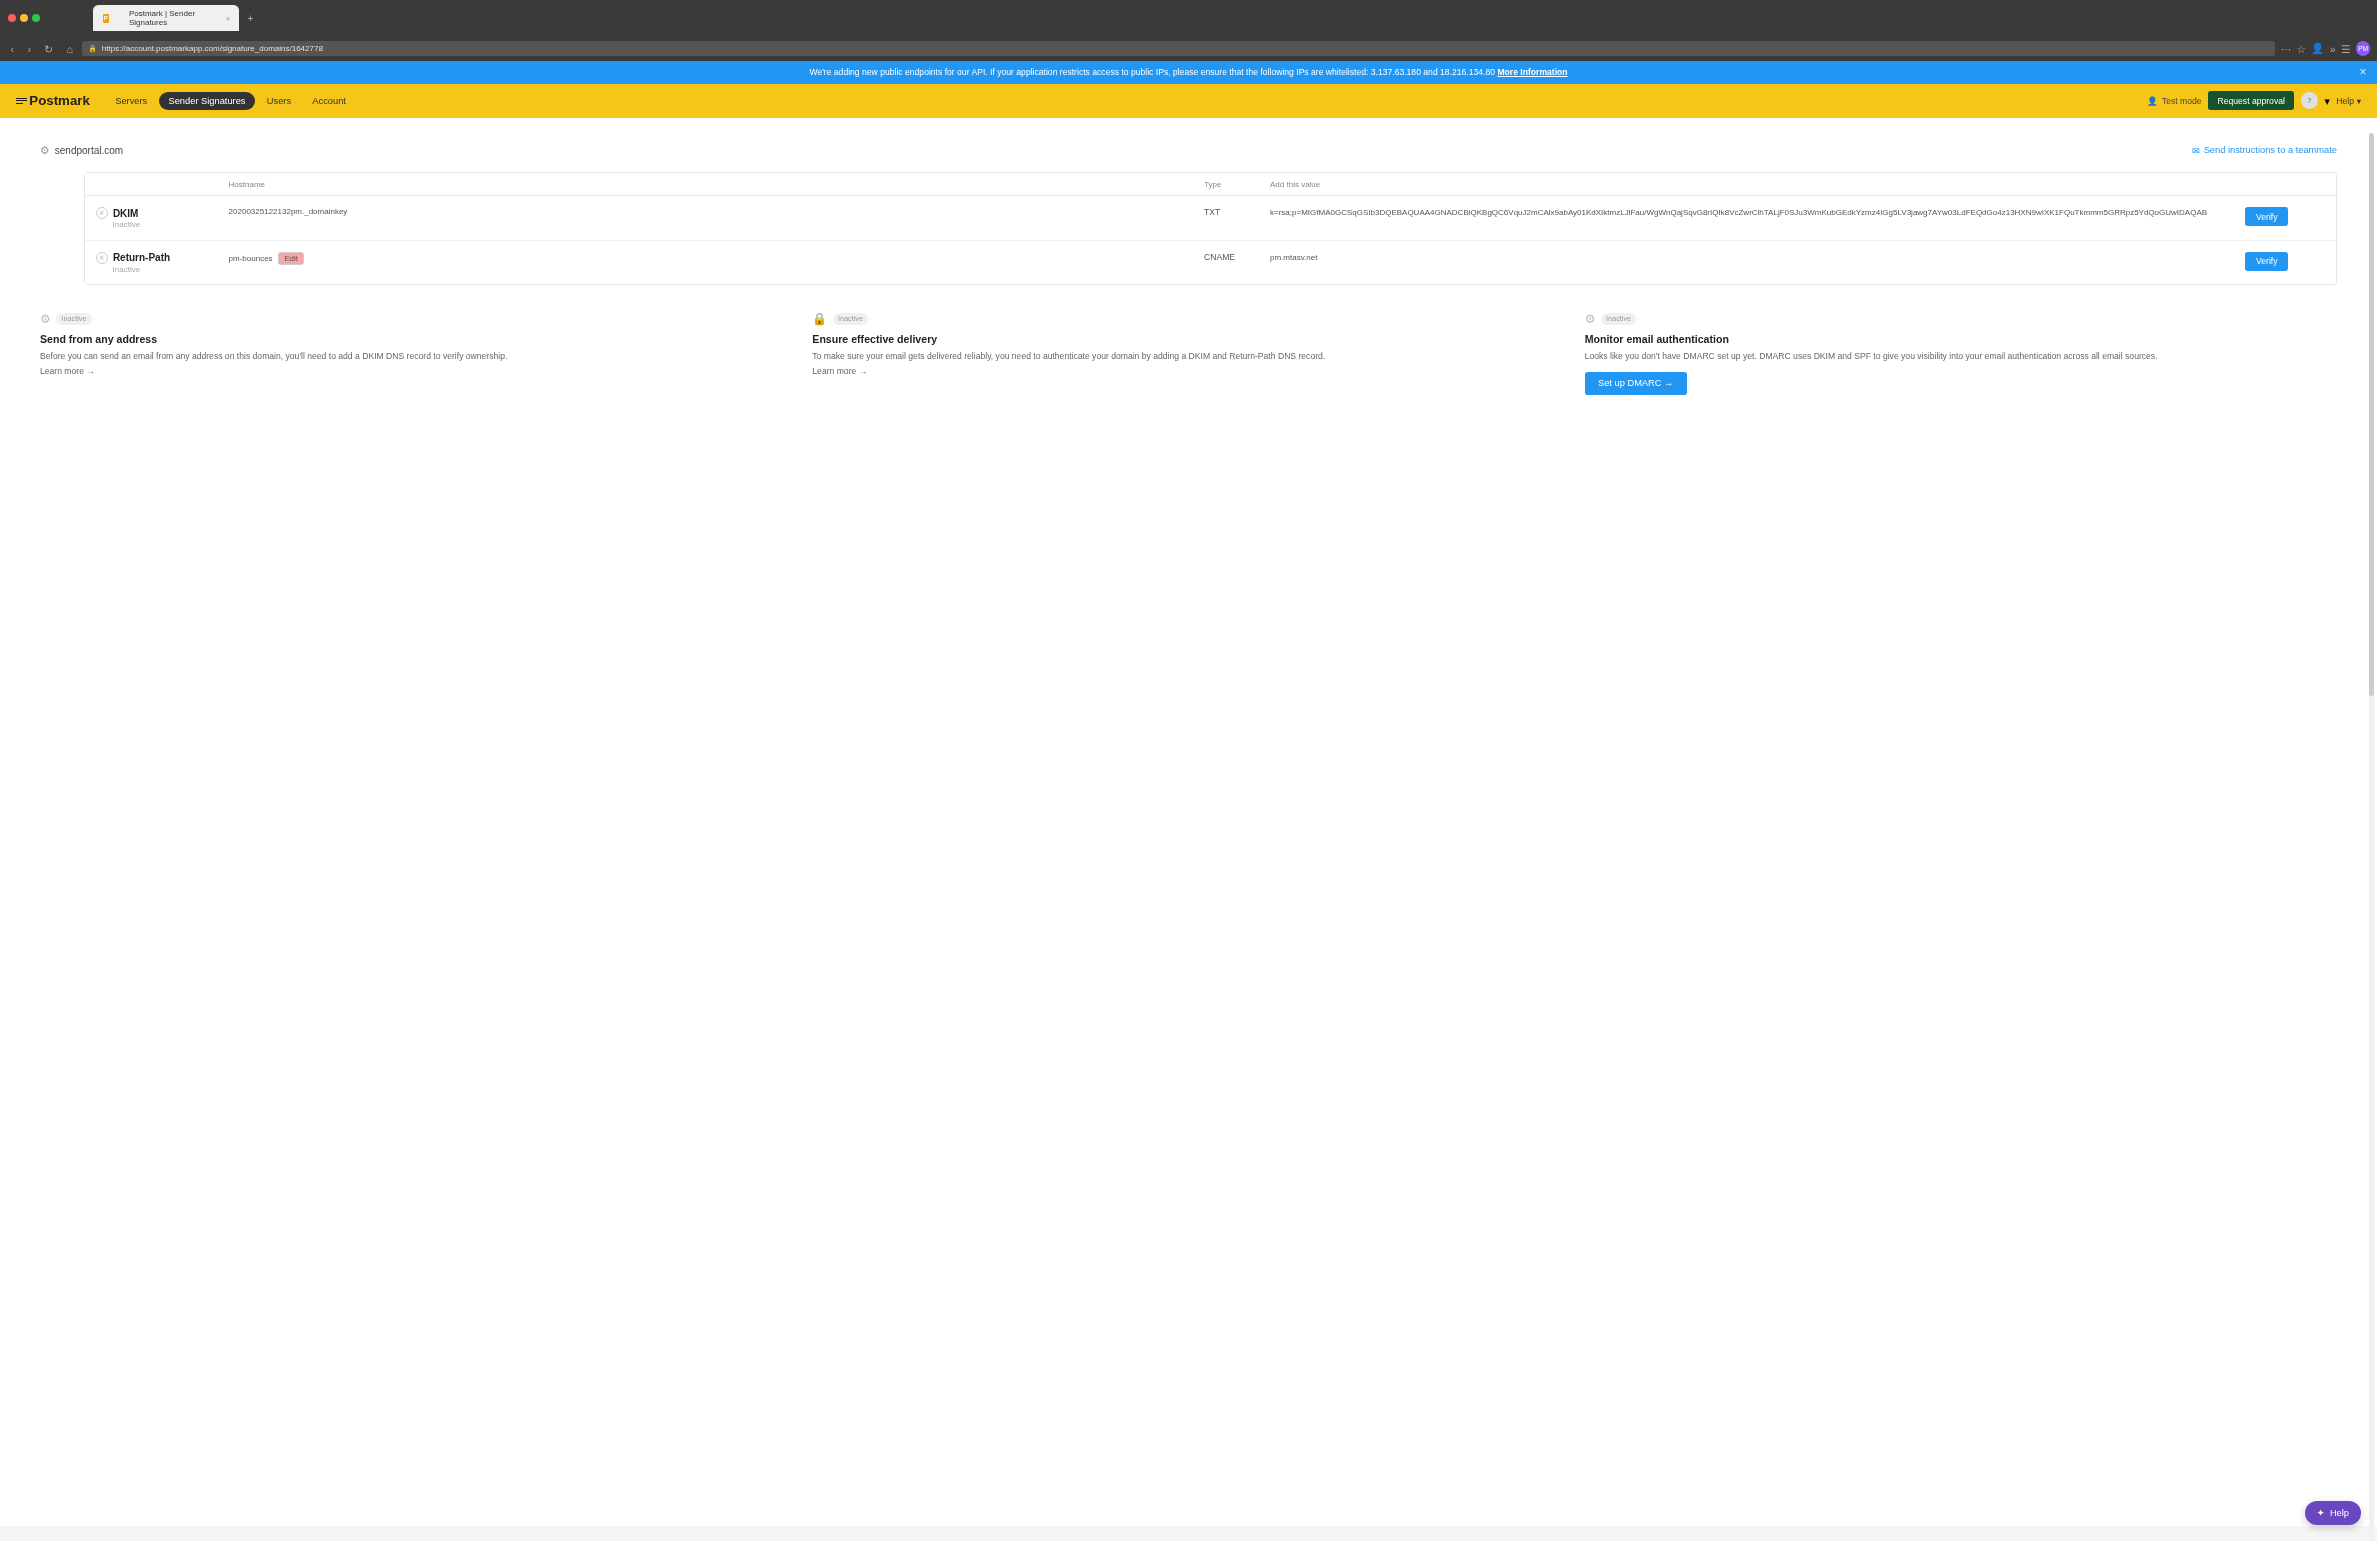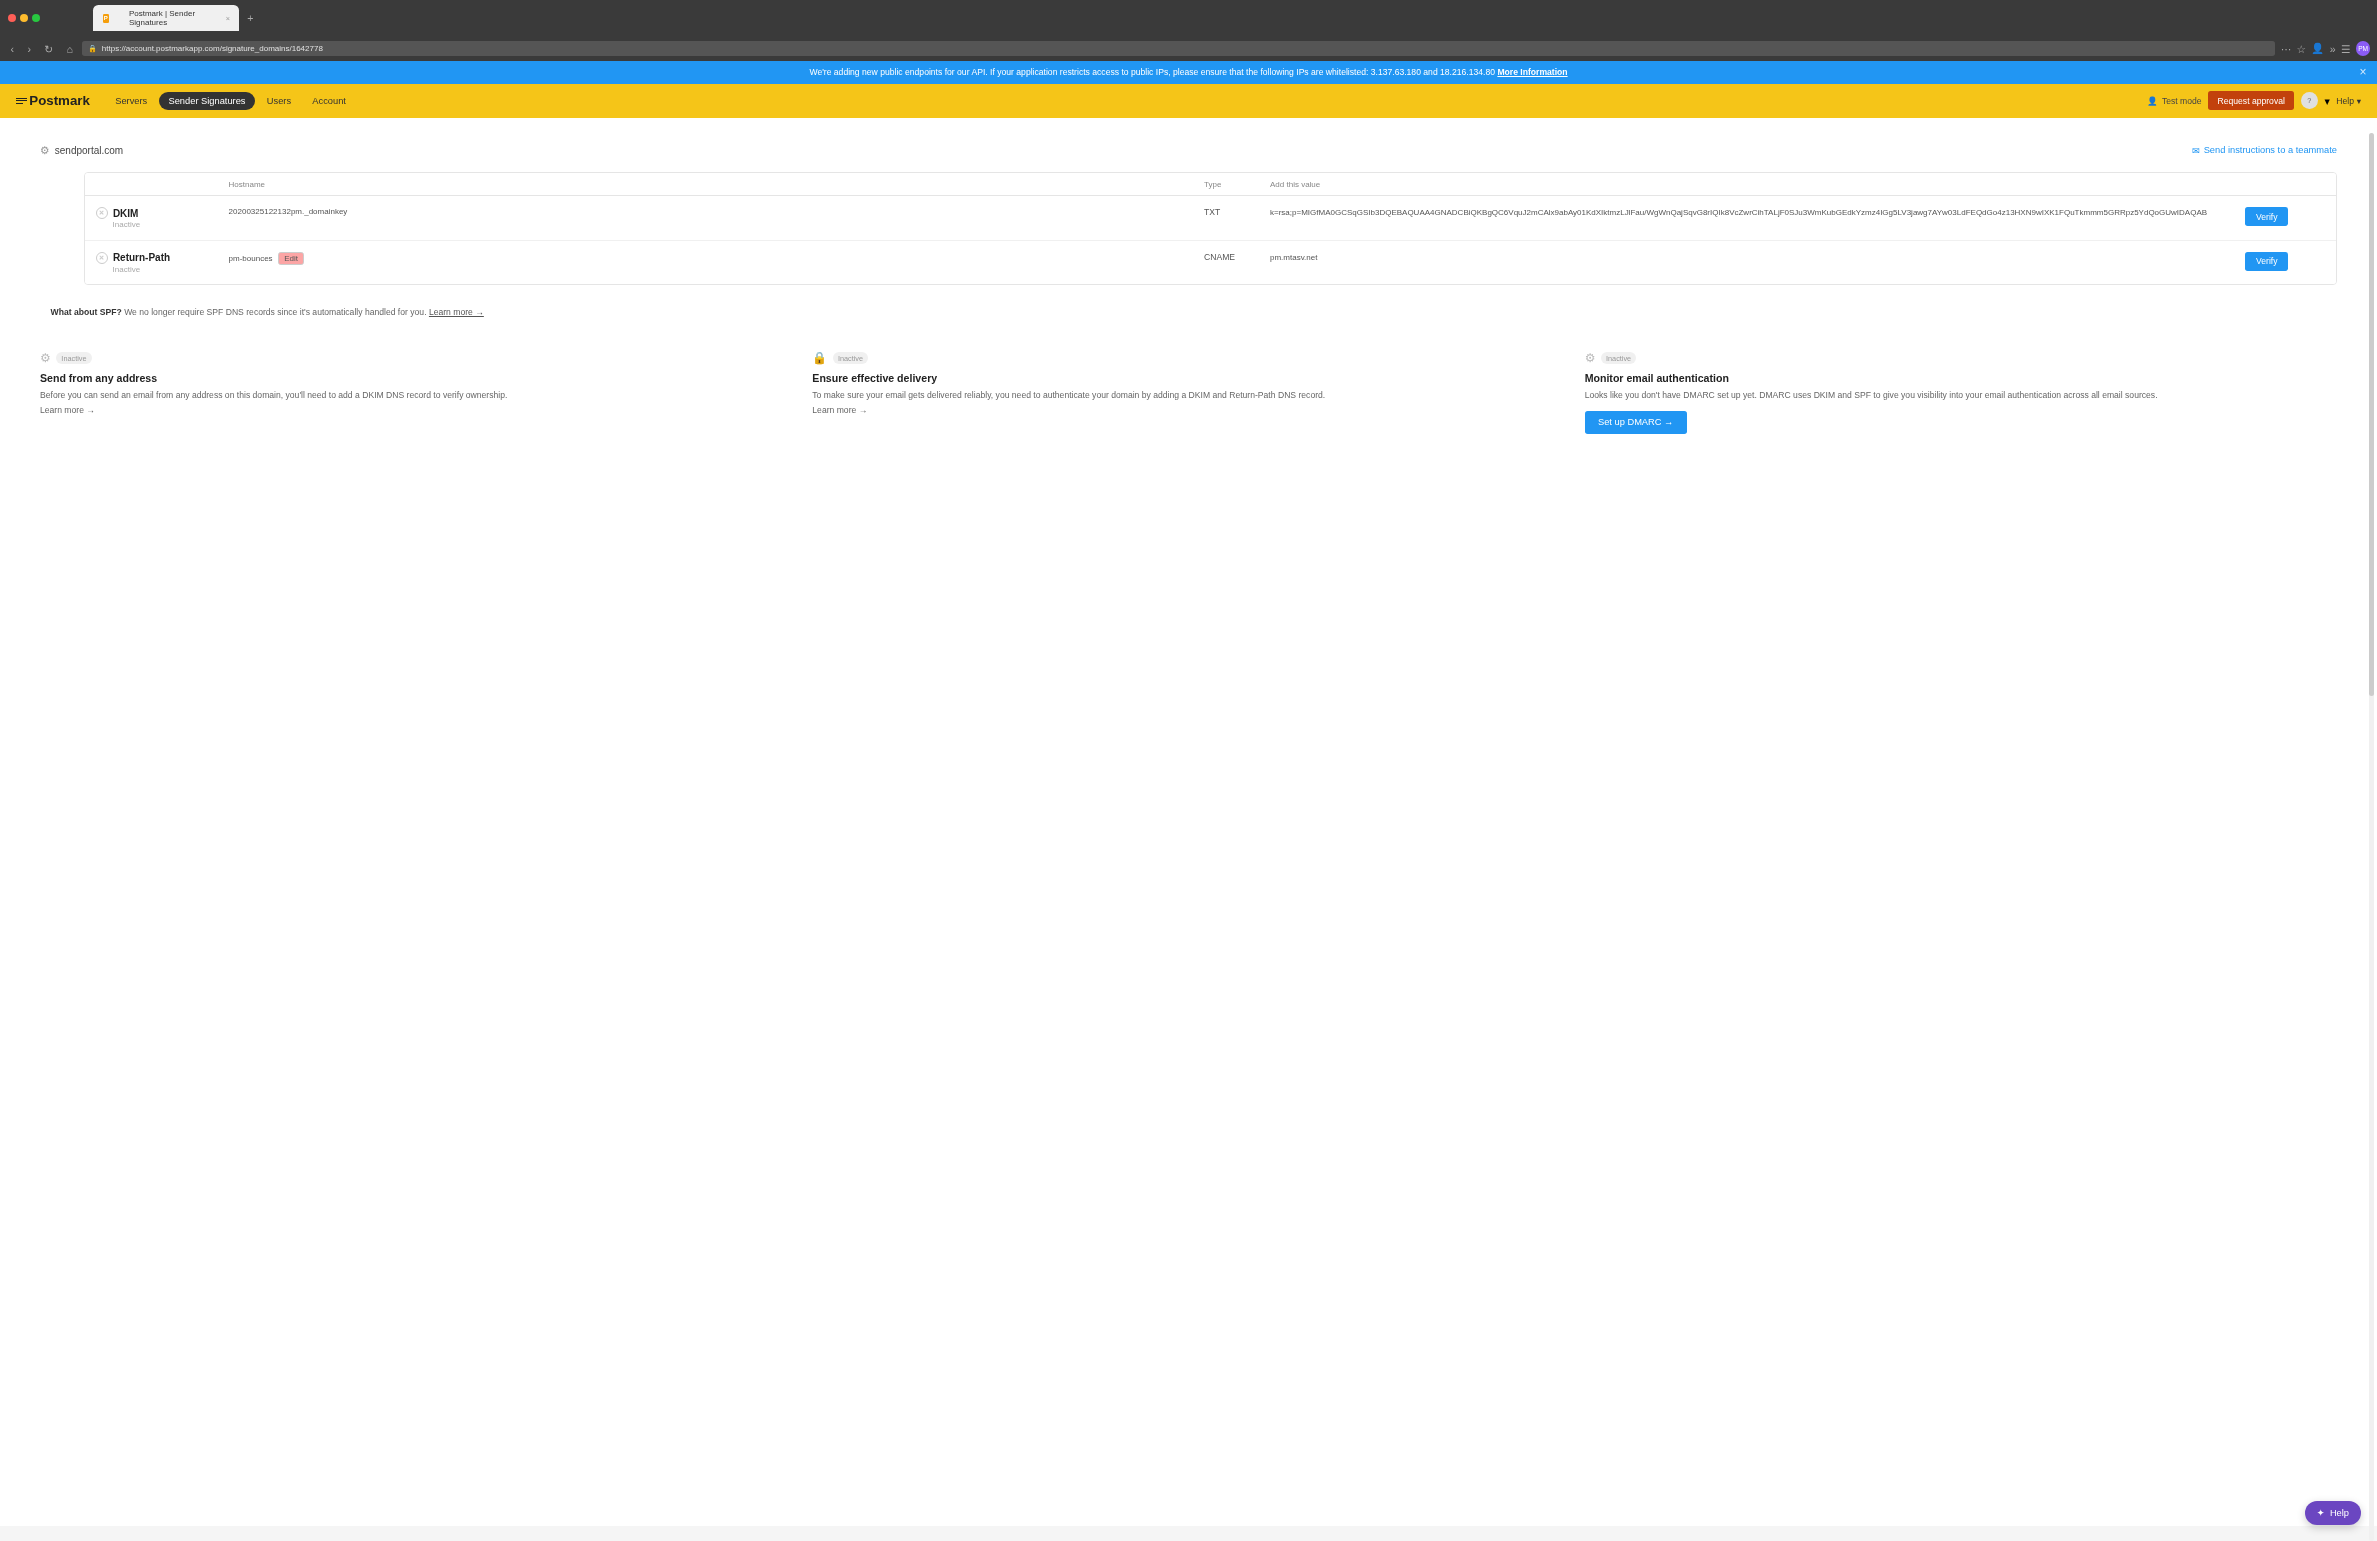--- a/index.html
+++ b/index.html
@@ -191,21 +191,21 @@
       gap: 6.6px;
     }
     .test-mode-btn {
       display: flex;
       align-items: center;
       gap: 4px;
       font-size: 8.6px;
       color: #444;
     }
     .request-approval-btn {
-      background: #c2410c;
+      background: #14532d;
       color: white;
       border: none;
       border-radius: 2.7px;
       padding: 4.6px 9.3px;
       font-size: 8.6px;
       cursor: pointer;
       font-weight: 500;
     }
     .help-btn {
       display: flex;
@@ -615,25 +615,20 @@
         </div>
       </div>
       <div class="type-cell">CNAME</div>
       <div class="value-cell">pm.mtasv.net</div>
       <div>
         <button class="verify-btn">Verify</button>
       </div>
     </div>
   </div>
 
-  <div class="spf-notice">
-    <strong>What about SPF?</strong>
-    <span>We no longer require SPF DNS records since it's automatically handled for you.</span>
-    <a href="#">Learn more →</a>
-  </div>
 
   <div class="feature-cards">
 
     <div class="feature-card">
       <div class="feature-card-header">
         <span class="feature-icon">⚙</span>
         <span class="inactive-badge">Inactive</span>
       </div>
       <div class="feature-title">Send from any address</div>
       <div class="feature-desc">Before you can send an email from any address on this domain, you'll need to add a DKIM DNS record to verify ownership.</div>

